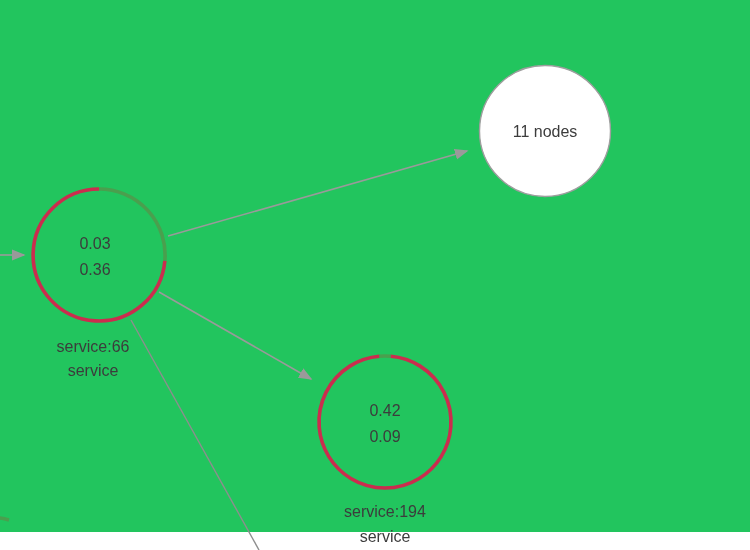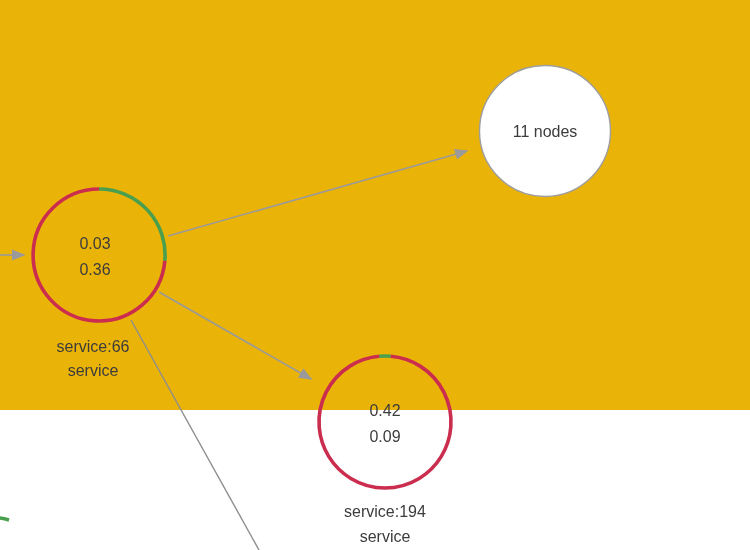--- a/index.html
+++ b/index.html
@@ -9,22 +9,22 @@
   body {
     width: 750px;
     height: 550px;
     background: #ffffff;
     font-family: "Liberation Sans", sans-serif;
     overflow: hidden;
   }
   #graph-root {
     position: relative;
     width: 750px;
-    height: 410px;
-    background: #eab308;
+    height: 532px;
+    background: #22c55e;
     text-align: right;
   }
   #graph-svg {
     position: absolute;
     left: 0;
     top: 0;
     width: 750px;
     height: 550px;
     display: block;
   }

